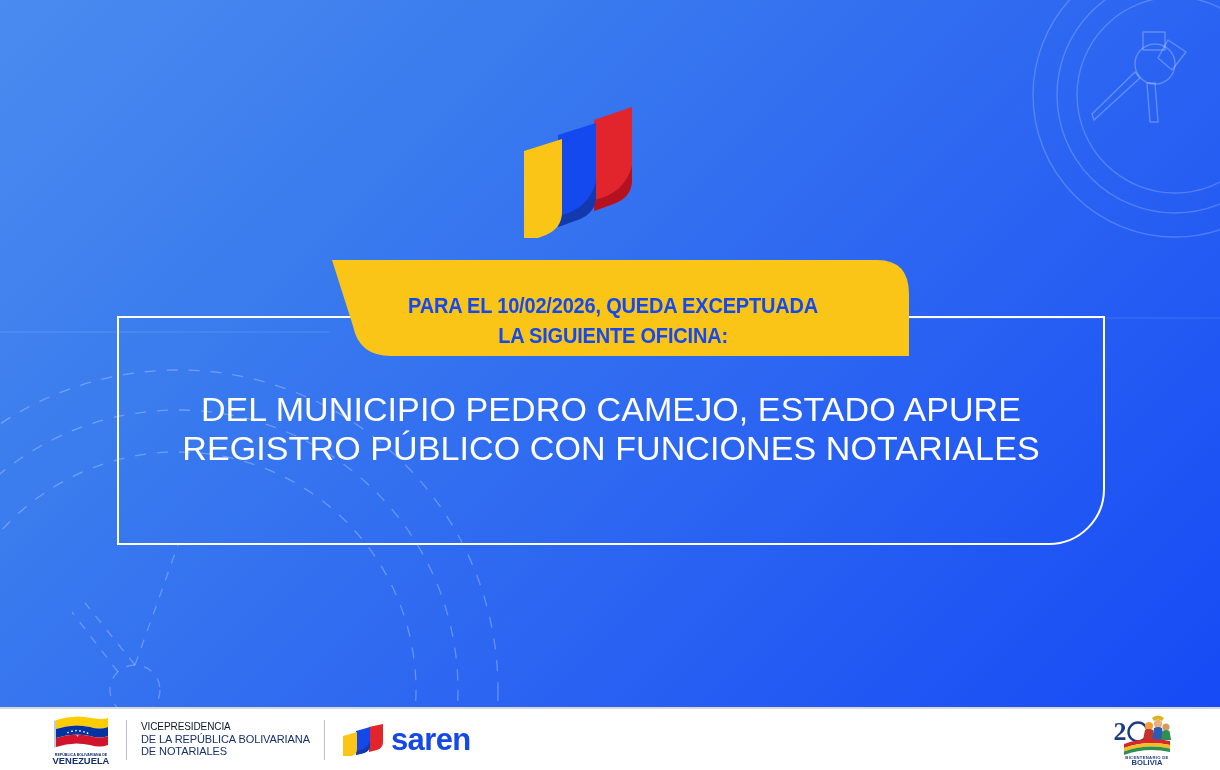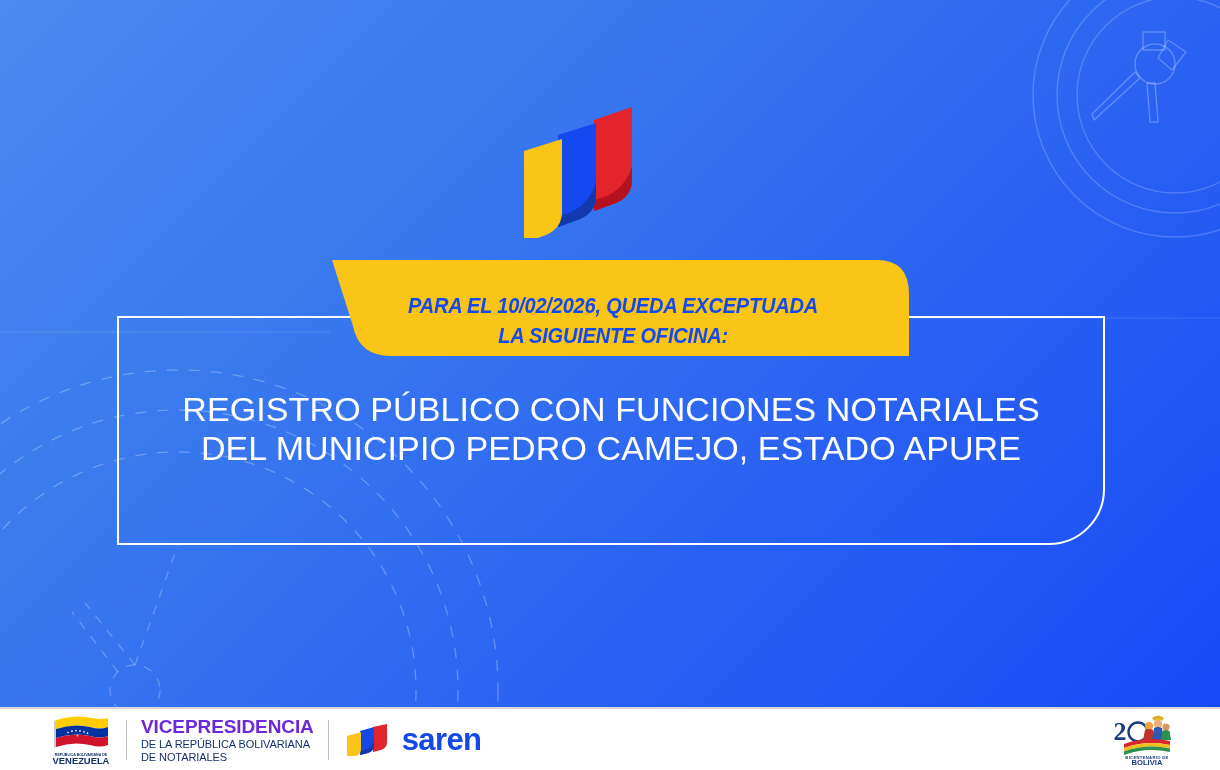--- a/index.html
+++ b/index.html
@@ -48,21 +48,20 @@
     border-radius: 0 0 56px 0;
   }
 
   
   .ribbon {
     position: absolute;
     left: 317px;
     top: 260px;
     width: 592px;
     height: 124px;
-    font-style: italic;
   }
   .ribbon svg { position: absolute; inset: 0; width: 592px; height: 96px; }
   .ribbon-text {
     position: absolute;
     inset: 0;
     display: flex;
     flex-direction: column;
     align-items: center;
     justify-content: center;
     gap: 2px;
@@ -116,27 +115,26 @@
     height: 40px;
     background: #b9c0cc;
     margin: 0 14px;
   }
 
   .vp-text {
     color: #15306e;
     line-height: 1.16;
     letter-spacing: -0.1px;
   }
-  .vp-text .l1 { font-size: 19px; font-weight: 700; color:#6d28d9; }
+  .vp-text .l1 { font-size: 10px; font-weight: 400; color:#0f172a; }
   .vp-text .l2, .vp-text .l3 { font-size: 11px; font-weight: 400; color:#15306e; }
 
   .saren-logo {
     display: flex;
     align-items: center;
-    gap: 7px;
     margin-left: 4px;
   }
   .saren-mark { width: 48px; height: 32px; display: block; }
   .saren-word {
     font-size: 31px;
     font-weight: 700;
     color: #1449e8;
     letter-spacing: -0.6px;
   }
 
@@ -217,22 +215,22 @@
     <svg viewBox="0 0 592 96" xmlns="http://www.w3.org/2000/svg" preserveAspectRatio="none">
       <path fill="#FBC518" d="M15 0 H 560 Q 592 0 592 34 V 96 H 74 Q 42 96 36 66 Z"></path>
     </svg>
     <div class="ribbon-text">
       <span>PARA EL 10/02/2026, QUEDA EXCEPTUADA</span>
       <span>LA SIGUIENTE OFICINA:</span>
     </div>
   </div>
 
   <div class="headline">
+    <span class="ln">DEL MUNICIPIO PEDRO CAMEJO, ESTADO APURE</span>
     <span class="ln">REGISTRO PÚBLICO CON FUNCIONES NOTARIALES</span>
-    <span class="ln">DEL MUNICIPIO PEDRO CAMEJO, ESTADO APURE</span>
   </div>
 
   <div class="footer">
 
     <div class="footer-left">
 
       <svg class="flag-logo" viewBox="0 0 62 52" xmlns="http://www.w3.org/2000/svg">
         <path fill="#FFCC00" d="M6 6 Q24 0 42 4 Q52 6 58 4 L58 13 Q50 16 40 13 Q23 9 6 15 Z"></path>
         <path fill="#0033A0" d="M6 15 Q23 9 40 13 Q50 16 58 13 L58 22 Q50 25 40 22 Q23 18 6 24 Z"></path>
         <path fill="#CF142B" d="M6 24 Q23 18 40 22 Q50 25 58 22 L58 31 Q50 34 40 31 Q23 27 6 33 Z"></path>

